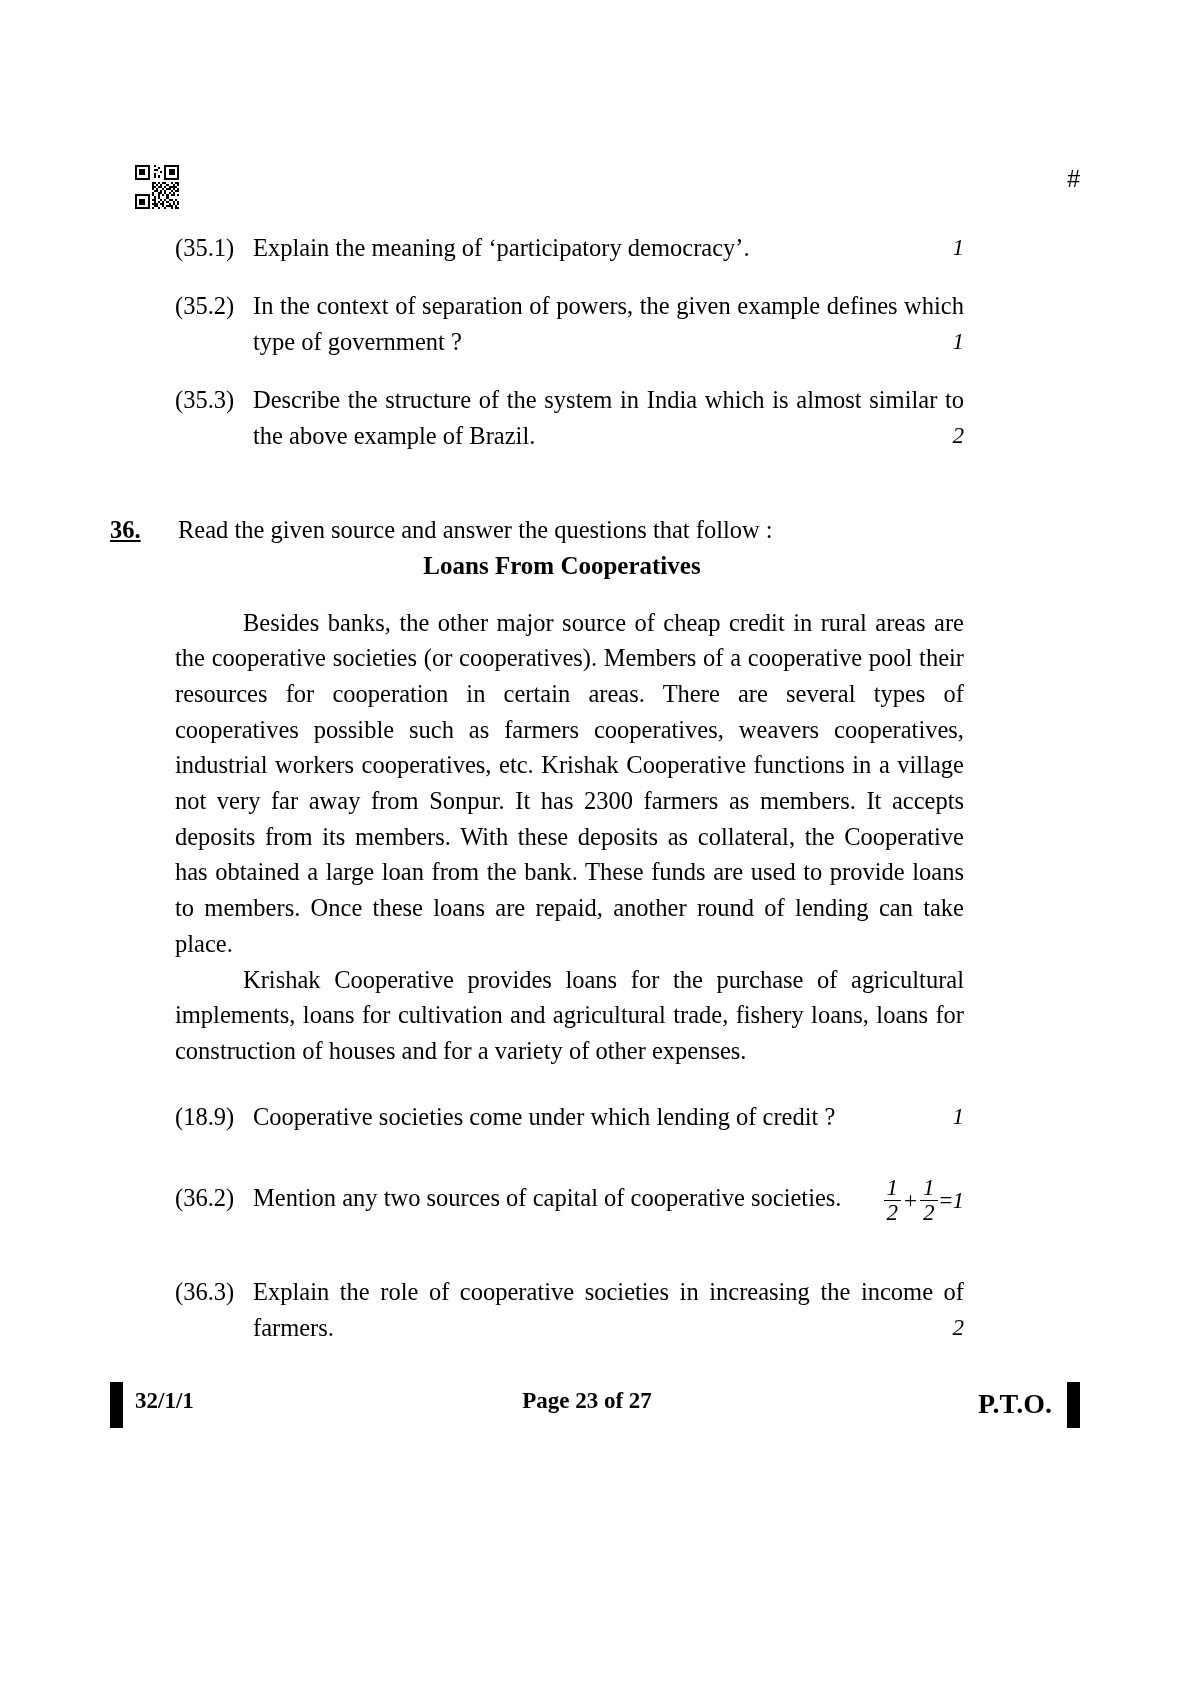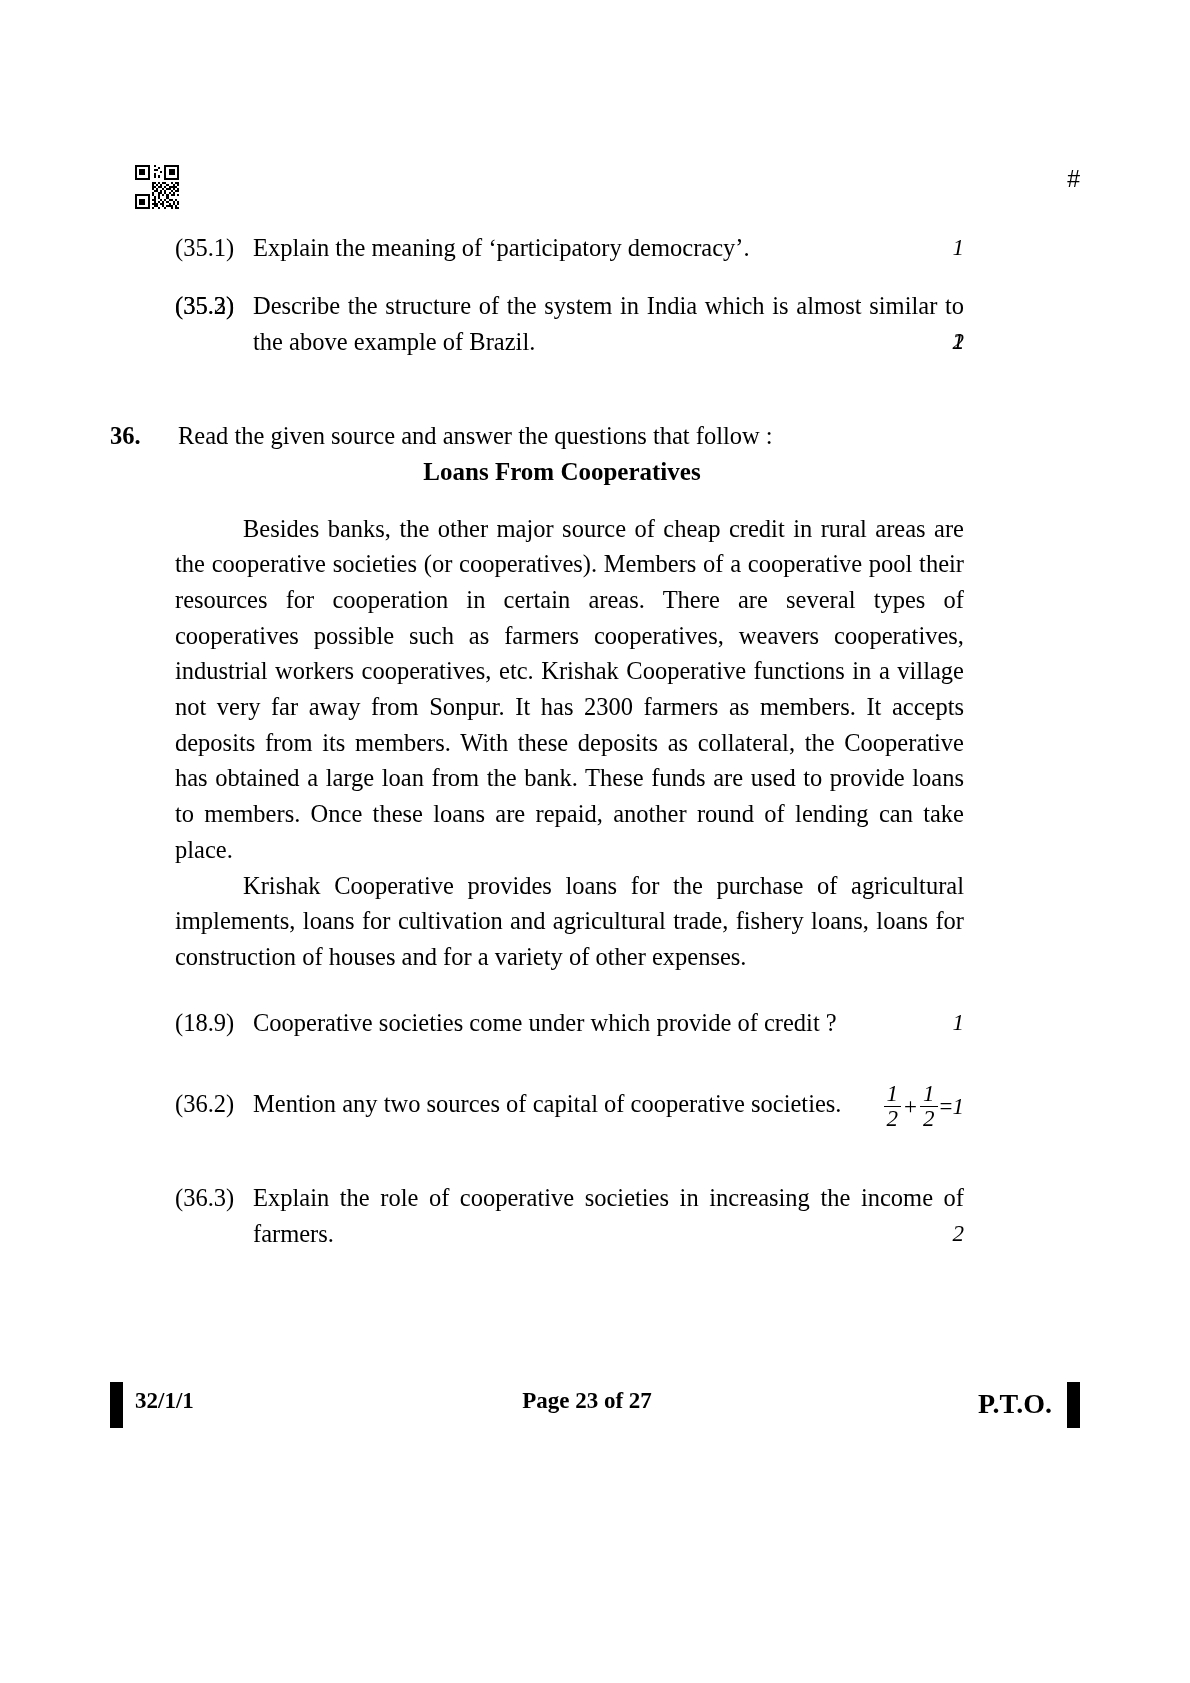--- a/index.html
+++ b/index.html
@@ -95,20 +95,21 @@
     font-size: 24.5px;
     line-height: 36px;
     margin-top: 58px;
   }
   .mainq .num {
     position: absolute;
     left: 110px;
     top: 0;
     font-weight: bold;
     font-size: 24.5px;
+    text-decoration: underline;
   }
   .mainq .mtext {
     margin-left: 68px;
   }
 
   .source-title {
     text-align: center;
     font-weight: bold;
     font-size: 25px;
     margin-top: 4px;
@@ -297,20 +298,21 @@
   <div class="content">
 
     <div class="qrow">
       <span class="qlabel">(35.1)</span>
       <div class="qbody nojust">Explain the meaning of ‘participatory democracy’.</div>
       <span class="marks r1">1</span>
     </div>
 
     <div class="qrow">
       <span class="qlabel">(35.2)</span>
+      <div class="qbody">In the context of separation of powers, the given example defines which type of government ?</div>
       <span class="marks r2">1</span>
     </div>
 
     <div class="qrow">
       <span class="qlabel">(35.3)</span>
       <div class="qbody">Describe the structure of the system in India which is almost similar to the above example of Brazil.</div>
       <span class="marks r2">2</span>
     </div>
 
     <div class="mainq">
@@ -318,21 +320,21 @@
       <div class="mtext">Read the given source and answer the questions that follow :</div>
     </div>
 
     <div class="source-title">Loans From Cooperatives</div>
 
     <p class="passage">Besides banks, the other major source of cheap credit in rural areas are the cooperative societies (or cooperatives). Members of a cooperative pool their resources for cooperation in certain areas. There are several types of cooperatives possible such as farmers cooperatives, weavers cooperatives, industrial workers cooperatives, etc. Krishak Cooperative functions in a village not very far away from Sonpur. It has 2300 farmers as members. It accepts deposits from its members. With these deposits as collateral, the Cooperative has obtained a large loan from the bank. These funds are used to provide loans to members. Once these loans are repaid, another round of lending can take place.</p>
     <p class="passage">Krishak Cooperative provides loans for the purchase of agricultural implements, loans for cultivation and agricultural trade, fishery loans, loans for construction of houses and for a variety of other expenses.</p>
 
     <div class="qrow" style="margin-top:30px;">
       <span class="qlabel">(18.9)</span>
-      <div class="qbody nojust">Cooperative societies come under which provide of credit ?</div>
+      <div class="qbody nojust">Cooperative societies come under which lending of credit ?</div>
       <span class="marks r1">1</span>
     </div>
 
     <div class="qrow" style="margin-top:45px;">
       <span class="qlabel">(36.2)</span>
       <div class="qbody nojust">Mention any two sources of capital of cooperative societies.</div>
       <span class="frac-expr">
         <span class="frac">
           <span class="num-t">1</span>
           <span class="den-t">2</span>

